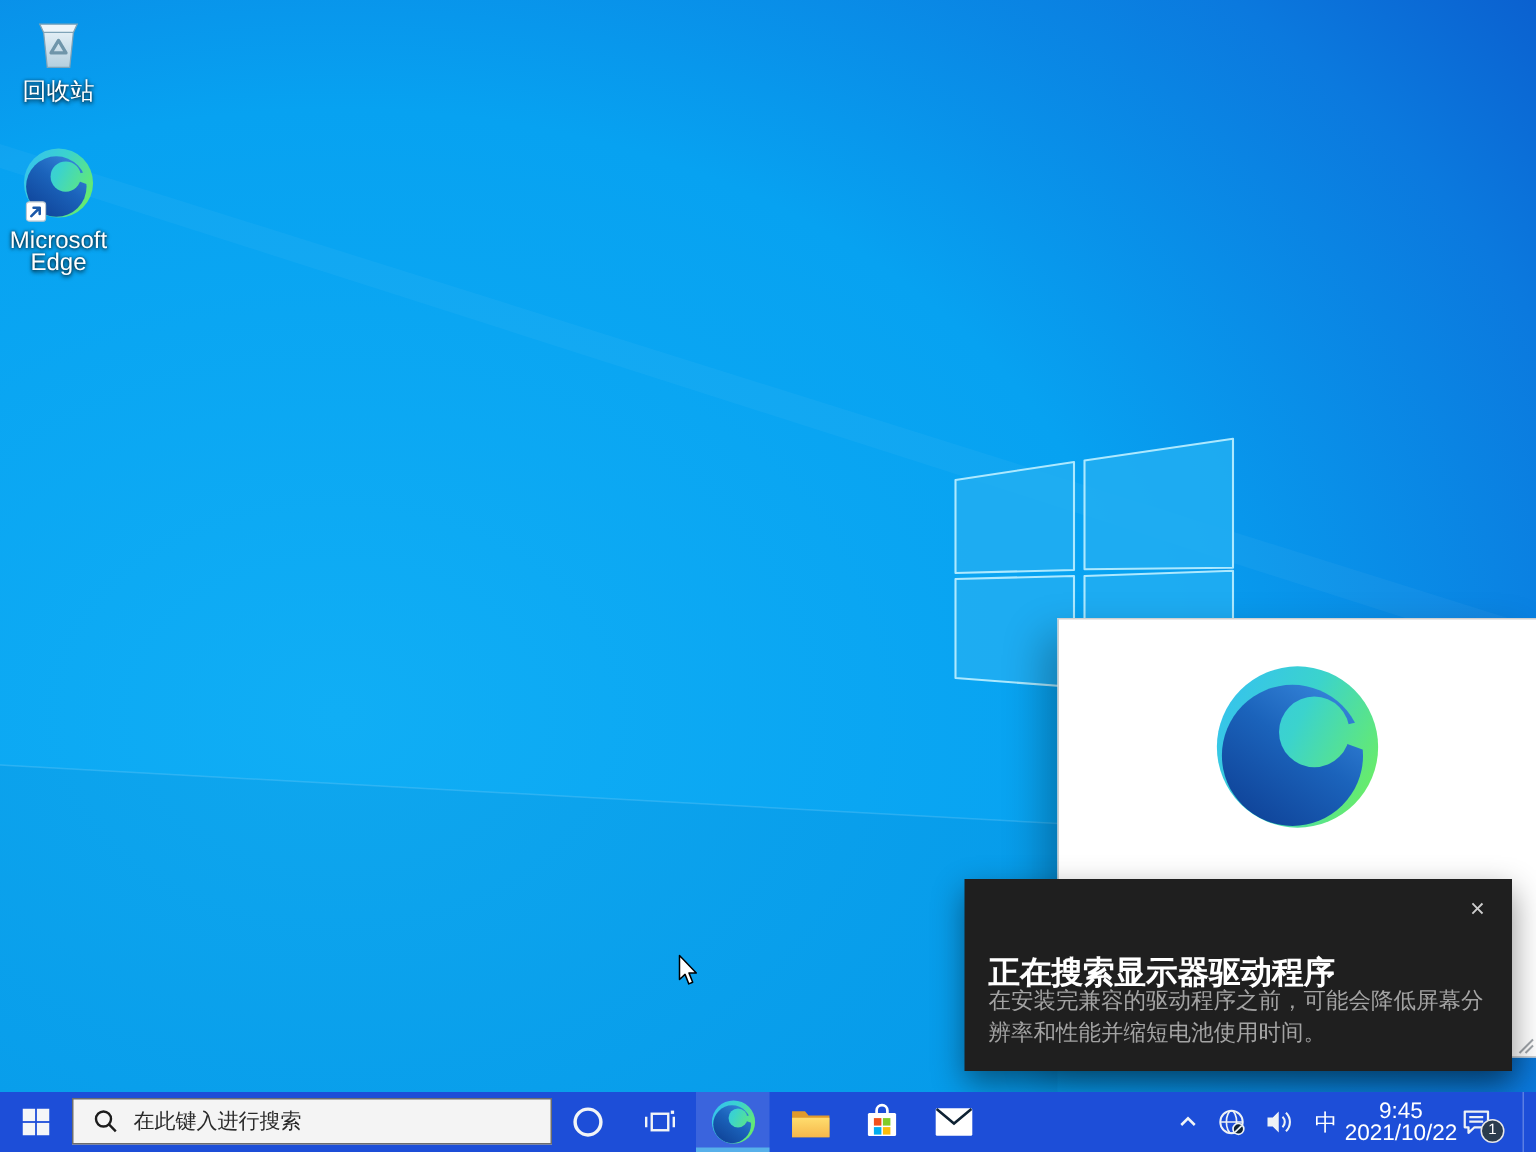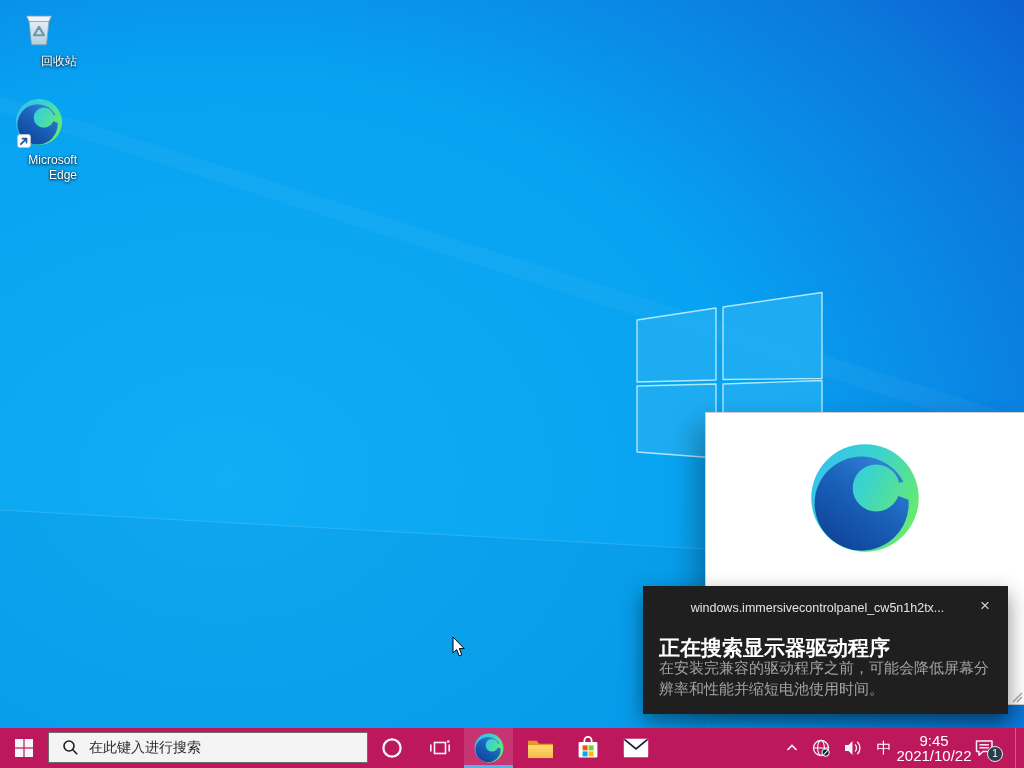--- a/index.html
+++ b/index.html
@@ -5,22 +5,22 @@
   html,body{margin:0;padding:0;}
   body{
     width:1024px;height:768px;overflow:hidden;position:relative;
     font-family:"Liberation Sans","DejaVu Sans",sans-serif;
     background:#0aa0f0;
   }
   
   #wallpaper{position:absolute;left:0;top:0;z-index:0;}
   
   .desktop-icon{
-    position:absolute;width:76px;text-align:right;z-index:1;cursor:default;
-    color:#fff;font-size:12px;line-height:15px;
+    position:absolute;width:76px;text-align:center;z-index:1;cursor:default;
+    color:#fff;font-size:16px;line-height:15px;
     text-shadow:0 1px 3px rgba(0,0,0,.8),0 0 2px rgba(0,0,0,.55);
   }
   .desktop-icon .ic{display:block;margin:0 auto 5px auto;position:relative;}
   #icon-recycle{left:1px;top:9px;}
   #icon-edge{left:1px;top:98px;}
   .shortcut-badge{position:absolute;left:2px;bottom:0px;}
   
   #edge-window{
     position:absolute;left:705px;top:412px;width:318px;height:291px;z-index:2;
     background:#fff;border:1px solid #cfcfcf;border-right:none;
@@ -44,21 +44,21 @@
   #toast .title{
     position:absolute;left:16px;top:48px;font-size:21px;font-weight:bold;color:#ffffff;
   }
   #toast .body{
     position:absolute;left:16px;top:71px;width:335px;
     font-size:15px;line-height:21px;color:#a3a3a3;
   }
   
   #taskbar{
     position:absolute;left:0;bottom:0;width:1024px;height:40px;z-index:4;
-    background:#be185d;
+    background:#1d4ed8;
   }
   .tb-btn{position:absolute;top:0;height:40px;display:flex;align-items:center;justify-content:center;}
   #tb-start{left:0;width:48px;}
   #tb-search{
     position:absolute;left:48px;top:4px;width:318px;height:29px;
     background:#f4f4f4;border:1px solid #6d6d6d;
     display:flex;align-items:center;
   }
   #tb-search .mag{margin:0 10px 0 13px;display:block;}
   #tb-search .ph{font-size:14px;color:#2a2a2a;white-space:nowrap;}
@@ -192,21 +192,20 @@
 <div id="edge-window">
   <svg class="win-logo" width="112" height="112" viewBox="0 0 100 100">
       <use href="#edge-logo-sym"></use>
     </svg>
   <svg class="grip" width="12" height="12" viewBox="0 0 12 12">
     <path d="M2,11 L11,2 M6,11 L11,6" stroke="#9fa4a9" stroke-width="1.3"></path>
   </svg>
 </div>
 
 <div id="toast">
-  <div class="src">windows.immersivecontrolpanel_cw5n1h2tx...</div>
   <div class="close">×</div>
   <div class="title">正在搜索显示器驱动程序</div>
   <div class="body">在安装完兼容的驱动程序之前，可能会降低屏幕分辨率和性能并缩短电池使用时间。</div>
 </div>
 
 <div id="taskbar">
 
   <div class="tb-btn" id="tb-start">
     <svg width="18" height="18" viewBox="0 0 18 18">
       <g fill="#f4f6f8">

